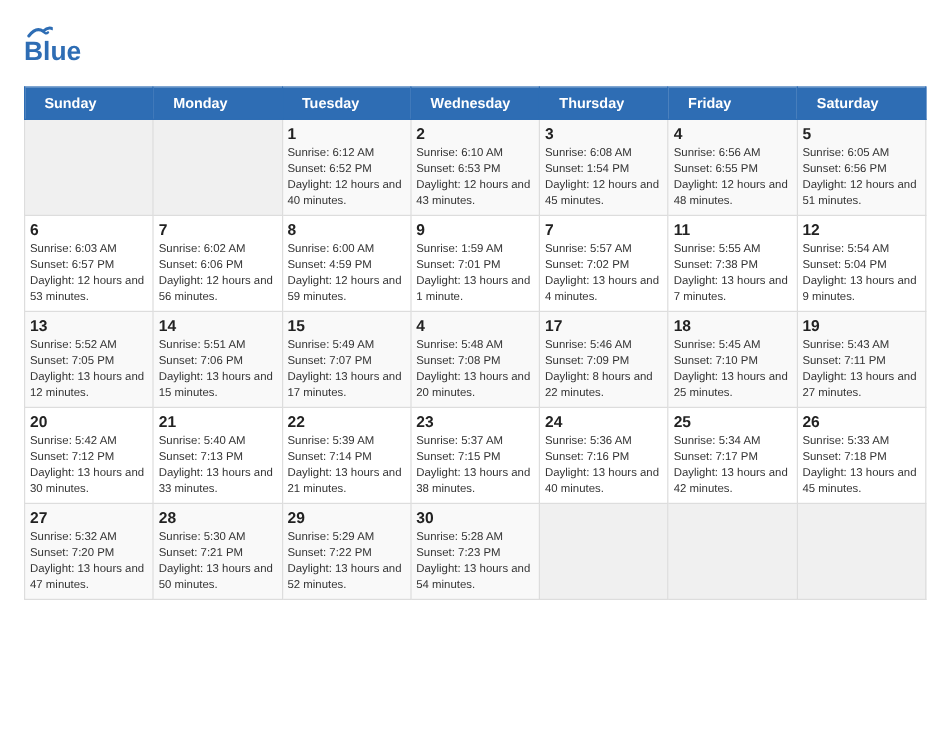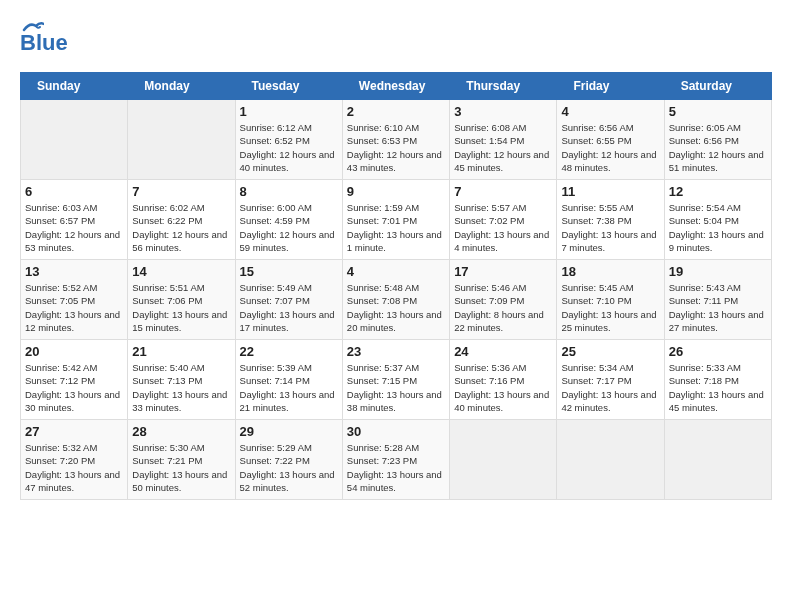--- a/index.html
+++ b/index.html
@@ -159,21 +159,21 @@
         <div class="day-info">
           <span>Sunrise: 6:03 AM</span><br>
           <span>Sunset: 6:57 PM</span><br>
           <span>Daylight: 12 hours and 53 minutes.</span>
         </div>
       </td>
         <td>
         <span class="day-num">7</span>
         <div class="day-info">
           <span>Sunrise: 6:02 AM</span><br>
-          <span>Sunset: 6:22 PM</span><br>
+          <span>Sunset: 6:06 PM</span><br>
           <span>Daylight: 12 hours and 56 minutes.</span>
         </div>
       </td>
         <td>
         <span class="day-num">8</span>
         <div class="day-info">
           <span>Sunrise: 6:00 AM</span><br>
           <span>Sunset: 4:59 PM</span><br>
           <span>Daylight: 12 hours and 59 minutes.</span>
         </div>

